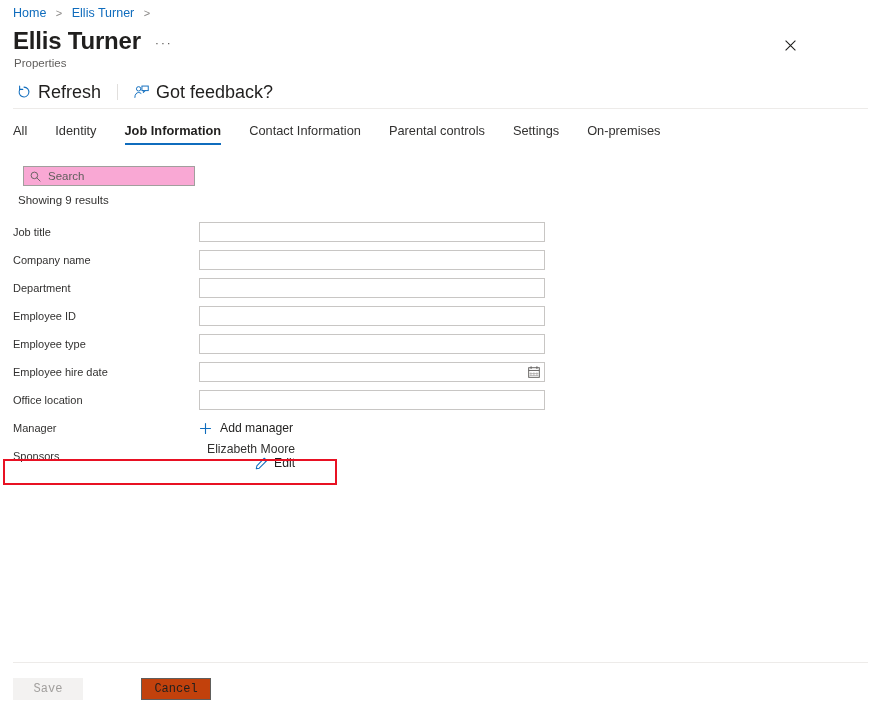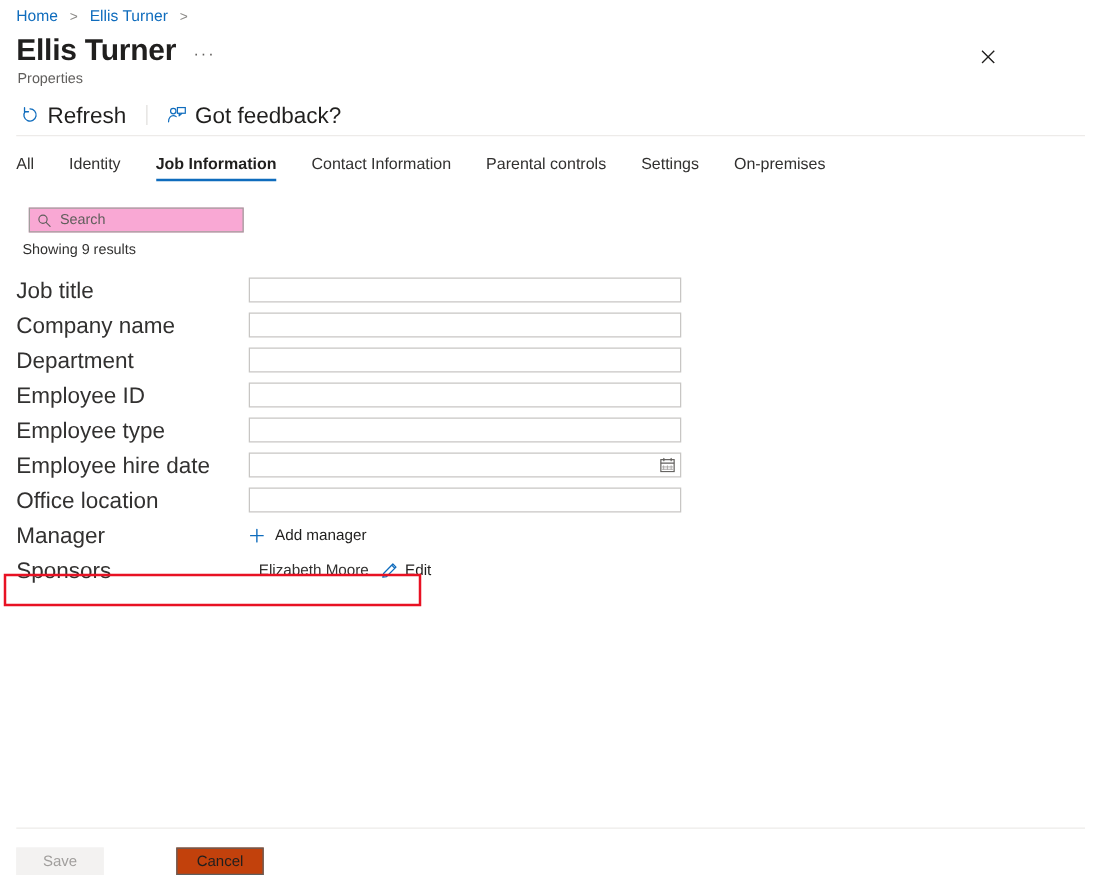--- a/index.html
+++ b/index.html
@@ -101,21 +101,21 @@
 
   
   .form { position: absolute; left: 0; top: 218px; width: 881px; }
   .field-row {
     position: relative;
     display: flex; align-items: center;
     height: 28px; padding-left: 13px;
   }
   .field-label {
     width: 186px; flex: 0 0 186px;
-    font-size: 18px; color: #323130;
+    font-size: 11px; color: #323130;
   }
   .field-input {
     width: 346px; height: 20px;
     border: 1px solid #c8c6c4; background: #fff;
     font-size: 12px; color: #323130;
     font-family: inherit; padding: 0 6px; outline: none;
   }
   .field-input.with-icon { padding-right: 24px; }
 
   .input-wrap { position: relative; display: inline-block; }
@@ -133,22 +133,23 @@
 
   .value-text { font-size: 12.2px; color: #323130; }
   .edit-link {
     display: flex; align-items: center; gap: 6px;
     font-size: 12.2px; color: #201f1e; cursor: pointer;
     margin-left: 10px;
   }
   .pencil-icon { color: #0f6cbd; display: flex; }
 
   .sponsor-value {
-    display: flex; align-items: flex-start;
+    display: flex; align-items: flex-end;
     margin-left: 8px;
+    flex-direction: column;
   }
 
   
   .highlight-box {
     position: absolute;
     left: 3px; top: 459px;
     width: 334px; height: 26px;
     border: 2px solid #e81123;
     pointer-events: none;
   }
@@ -162,21 +163,21 @@
     background: none; border: none;
   }
 
   
   .divider-bottom {
     position: absolute; left: 13px; top: 662px;
     width: 855px; height: 1px; background: #edebe9;
   }
   .footer {
     position: absolute; left: 13px; top: 678px;
-    display: flex; align-items: center; gap: 14px;
+    display: flex; align-items: center; gap: 14px; font-family: Liberation Mono, monospace;
   }
   .btn {
     height: 22px; min-width: 70px;
     font-size: 12px; font-family: inherit;
     cursor: pointer; padding: 0 12px;
   }
   .btn-save {
     background: #f3f2f1; color: #a19f9d;
     border: 1px solid #f3f2f1; cursor: default;
   }

